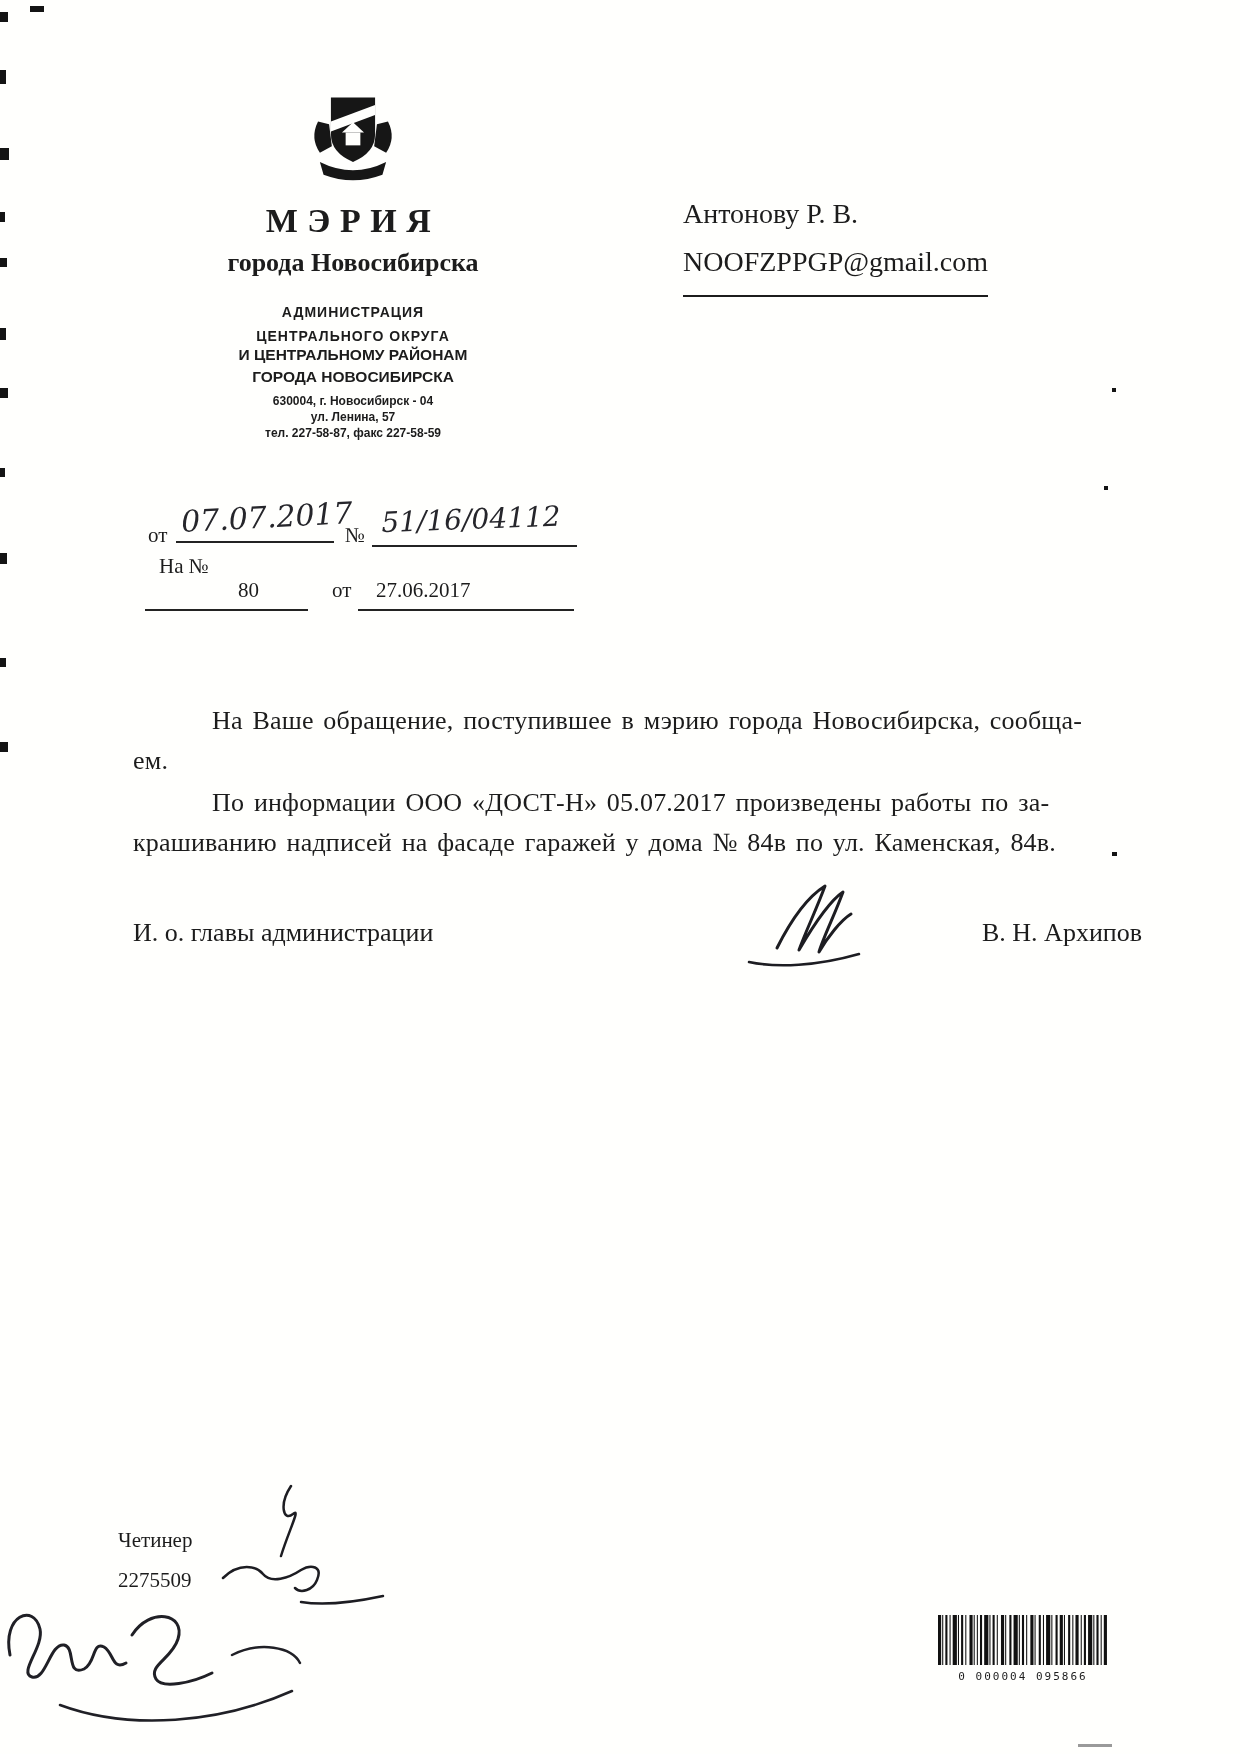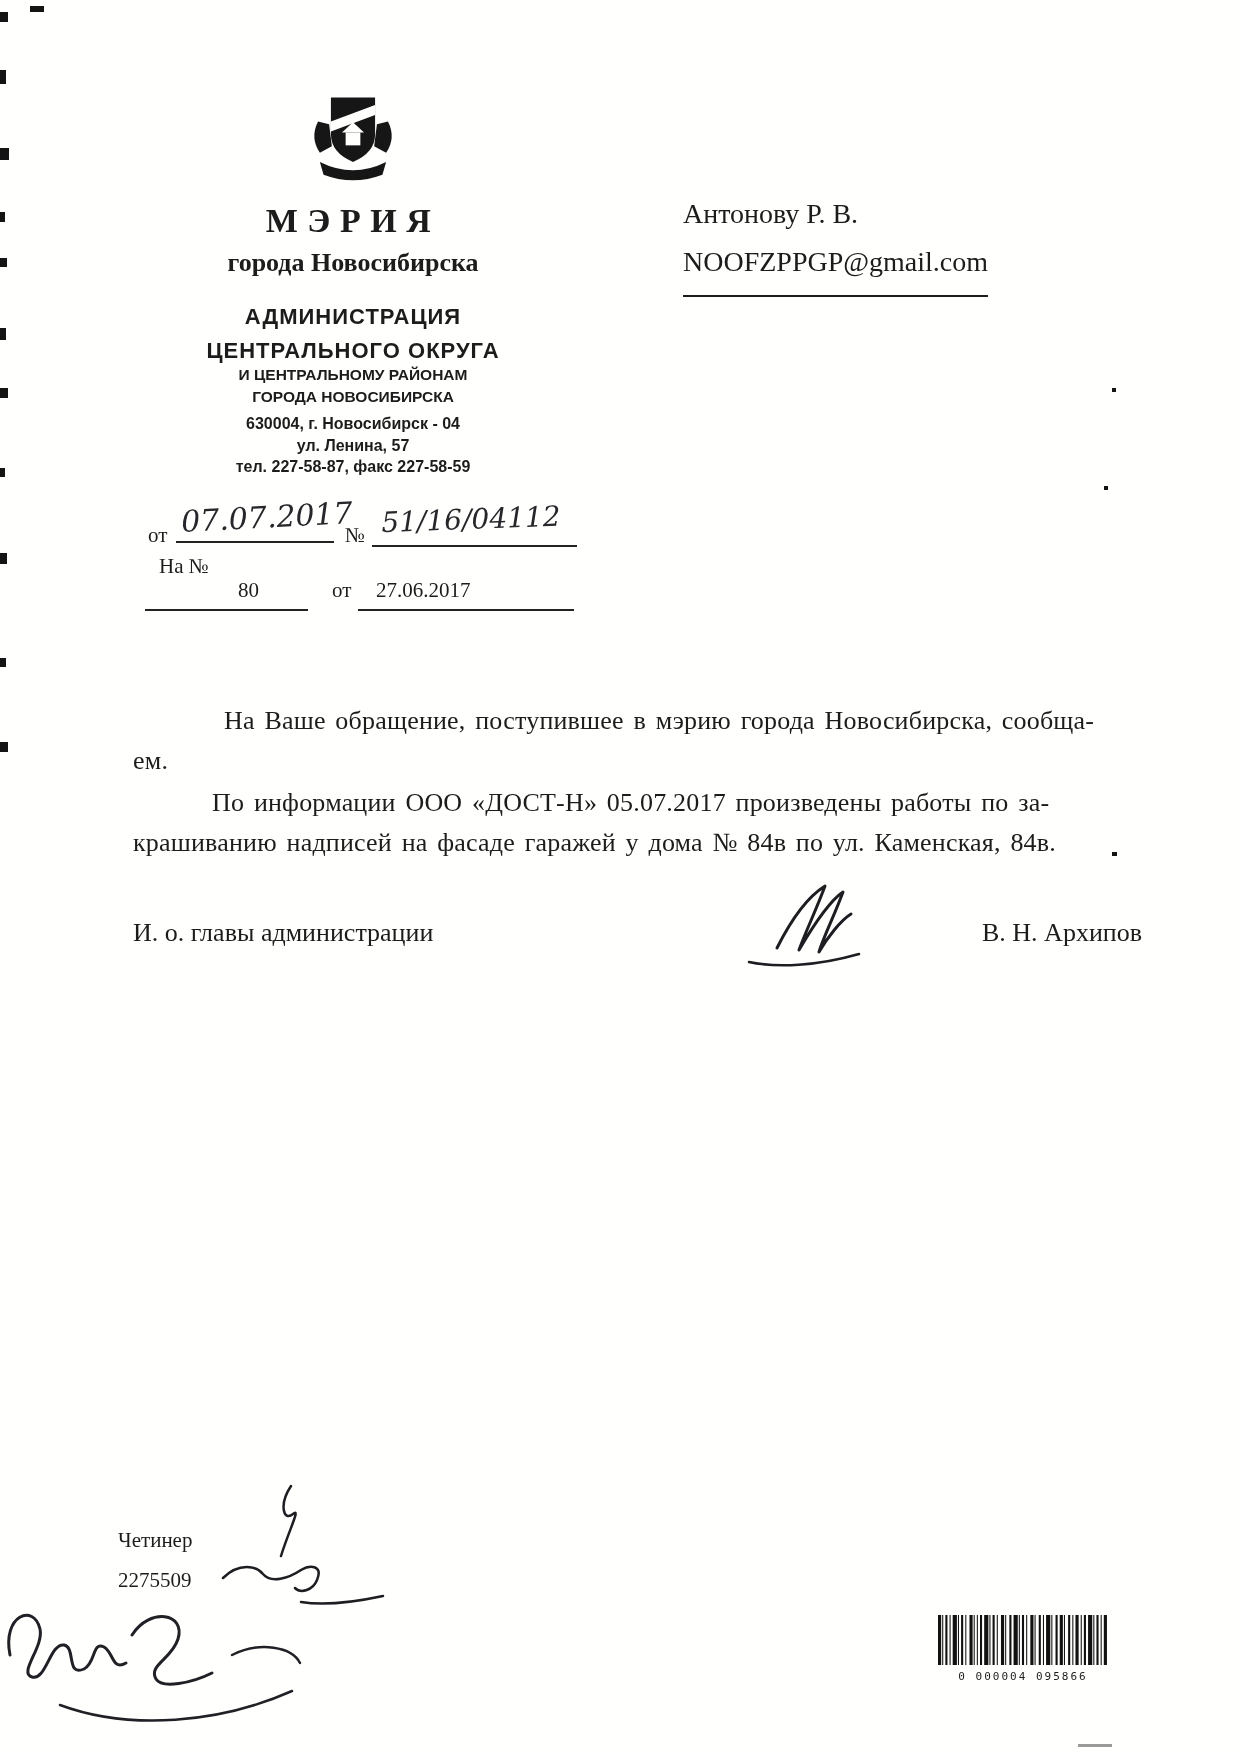--- a/index.html
+++ b/index.html
@@ -20,26 +20,26 @@
     font-style:italic;
     color:#26262b;
     white-space:nowrap;
   }
   .letterhead {
     position:absolute; left:98px; top:92px; width:510px;
     text-align:center;
   }
   .lh-title1 { font-weight:bold; font-size:34px; letter-spacing:0.28em; margin-top:14px; }
   .lh-title2 { font-weight:bold; font-size:26px; margin-top:8px; }
-  .lh-dept-big { font-family:"Liberation Sans", sans-serif; font-weight:bold; font-size:22px; letter-spacing:1px; }
+  .lh-dept-big { font-family:"Liberation Sans", sans-serif; font-weight:bold; font-size:14px; letter-spacing:1px; }
   .lh-dept-big.first { margin-top:26px; }
   .lh-dept-big.second { margin-top:8px; }
   .lh-dept-small { font-family:"Liberation Sans", sans-serif; font-weight:bold; font-size:15.5px; line-height:1.45; }
   .lh-dept-small.first { margin-top:10px; }
-  .lh-addr { font-family:"Liberation Sans", sans-serif; font-weight:bold; font-size:16px; line-height:1.35; }
+  .lh-addr { font-family:"Liberation Sans", sans-serif; font-weight:bold; font-size:12px; line-height:1.35; }
   .lh-addr.first { margin-top:4px; }
   .addressee { position:absolute; left:683px; top:198px; font-size:28px; }
   .addressee .email { margin-top:16px; border-bottom:2px solid #1c1c1c; padding-bottom:17px; display:inline-block; }
   .ref-label { font-size:21px; }
   .rule { position:absolute; height:0; border-top:2px solid #232323; }
   .body-line { font-size:26px; letter-spacing:0.2px; word-spacing:3px; white-space:nowrap; }
   .sig-text { font-size:26px; white-space:nowrap; }
   .footer-text { font-size:21px; }
   .barcode-digits {
     font-family:"DejaVu Sans Mono", monospace;
@@ -111,21 +111,21 @@
   <div class="abs hw" style="left:382px;top:506px;font-size:28px;transform:rotate(-2deg);transform-origin:left bottom;">51/16/04112</div>
   <div class="rule" style="left:372px;top:545px;width:205px;"></div>
 
   <div class="abs ref-label serif" style="left:148px;top:554px;margin-left:11px;">На  №</div>
   <div class="abs ref-label serif" style="left:238px;top:578px;">80</div>
   <div class="rule" style="left:145px;top:609px;width:163px;"></div>
   <div class="abs ref-label serif" style="left:332px;top:578px;">от</div>
   <div class="abs ref-label serif" style="left:376px;top:578px;">27.06.2017</div>
   <div class="rule" style="left:358px;top:609px;width:216px;"></div>
 
-  <div class="abs body-line serif" style="left:212px;top:706px;margin-left:12px;">На Ваше  обращение, поступившее в мэрию города Новосибирска, сообща-</div>
+  <div class="abs body-line serif" style="left:212px;top:706px;">На Ваше  обращение, поступившее в мэрию города Новосибирска, сообща-</div>
   <div class="abs body-line serif" style="left:133px;top:746px;">ем.</div>
   <div class="abs body-line serif" style="left:212px;top:788px;">По информации  ООО «ДОСТ-Н»  05.07.2017 произведены работы по за-</div>
   <div class="abs body-line serif" style="left:133px;top:828px;">крашиванию надписей  на фасаде гаражей  у дома № 84в по ул. Каменская, 84в.</div>
 
   <div class="abs sig-text serif" style="left:133px;top:918px;">И. о. главы администрации</div>
   <div class="abs" style="left:742px;top:878px;">
     <svg width="130" height="95" viewBox="0 0 120 95" aria-hidden="true">
       <g stroke="#1d1d22" fill="none">
         <path stroke-width="3" d="M30 70 C45 40 62 18 78 8 C70 30 58 55 52 72 C66 48 84 22 96 14 C88 36 76 60 72 74 C80 60 94 42 104 36"></path>
         <path stroke-width="2.5" d="M2 84 C30 90 70 88 112 76"></path>

